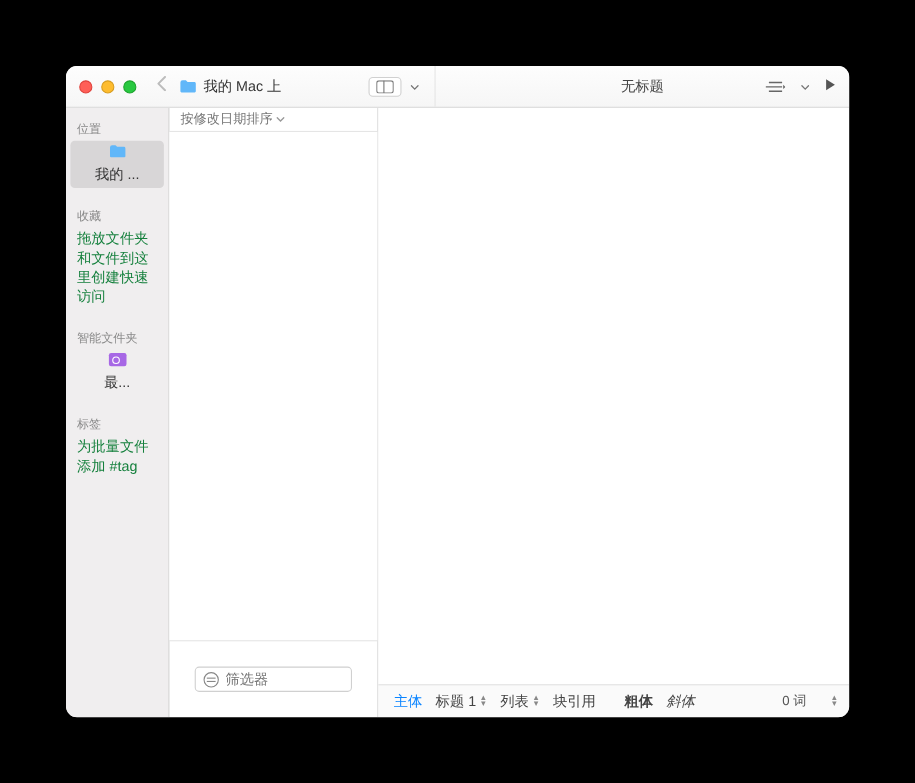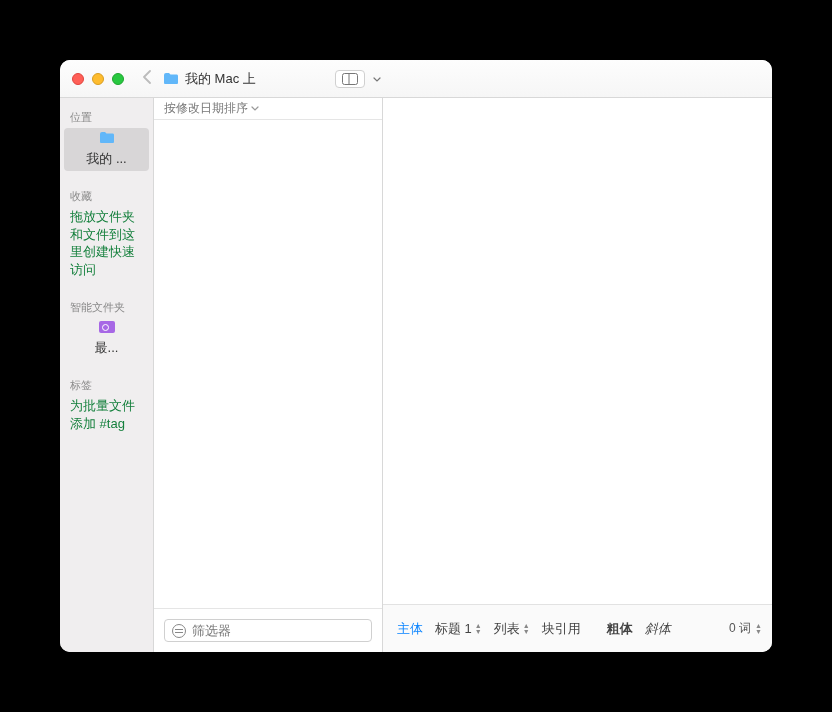--- a/index.html
+++ b/index.html
@@ -155,38 +155,38 @@
     }
     .sf-icon::after {
       content: "";
       position: absolute;
       top: 3px; left: 3px;
       width: 5px; height: 5px;
       border: 1px solid #fff;
       border-radius: 50%;
     }
     .middle {
-      width: 229px;
+      width: 190px;
       border-right: 1px solid #d8d8d8;
       display: flex;
       flex-direction: column;
     }
     .sort-hdr {
       height: 22px;
       border-bottom: 1px solid #e5e5e5;
       display: flex;
       align-items: center;
       padding: 0 10px;
       font-size: 12px;
       color: #777;
       gap: 3px;
     }
     .list-area { flex: 1; background: #fff; }
     .filter-row {
-      padding: 10px;
+      padding: 23px;
       border-top: 1px solid #e5e5e5;
     }
     .filter-input {
       display: flex;
       align-items: center;
       border: 1px solid #d0d0d0;
       border-radius: 4px;
       padding: 3px 7px;
       gap: 6px;
       background: #fff;
@@ -214,21 +214,21 @@
       width: 100%;
       background: transparent;
     }
     .editor {
       flex: 1;
       display: flex;
       flex-direction: column;
     }
     .editor-body { flex: 1; background: #fff; }
     .editor-footer {
-      height: 48px;
+      height: 30px;
       border-top: 1px solid #e2e2e2;
       display: flex;
       align-items: center;
       padding: 0 10px;
       gap: 4px;
       font-size: 13px;
       background: #fafafa;
     }
     .ft-item {
       display: flex;
@@ -246,21 +246,21 @@
       flex-direction: column;
       font-size: 7px;
       line-height: 6px;
       color: #888;
       margin-left: 1px;
     }
     .ft-spacer { flex: 1; }
     .wc {
       display: flex;
       align-items: center;
-      gap: 3px;
+      gap: 21px;
       color: #555;
       font-size: 12px;
     }
   </style>
 </head>
 <body>
 
 <div class="window">
   <div class="titlebar">
     <div class="tb-left">
@@ -289,20 +289,43 @@
               <line x1="7" y1="0.5" x2="7" y2="11.5" stroke="#777" stroke-width="1"></line>
             </svg>
         </div>
         <span class="chev-sm">
           <svg width="8" height="5" viewBox="0 0 8 5">
               <path d="M1 1 L4 4 L7 1" stroke="#777" stroke-width="1.2" fill="none" stroke-linecap="round"></path>
             </svg>
         </span>
       </div>
     </div>
+    <div class="tb-right">
+      <div class="doc-title">无标题</div>
+      <div class="tb-right-actions">
+        <span class="indent-icon">
+          <svg width="18" height="12" viewBox="0 0 18 12">
+              <line x1="3" y1="2" x2="15" y2="2" stroke="#666" stroke-width="1.3"></line>
+              <line x1="0" y1="6" x2="15" y2="6" stroke="#666" stroke-width="1.3"></line>
+              <line x1="3" y1="10" x2="15" y2="10" stroke="#666" stroke-width="1.3"></line>
+              <path d="M16 4 L18 6 L16 8 Z" fill="#666"></path>
+            </svg>
+        </span>
+        <span class="chev-sm">
+          <svg width="8" height="5" viewBox="0 0 8 5">
+              <path d="M1 1 L4 4 L7 1" stroke="#777" stroke-width="1.2" fill="none" stroke-linecap="round"></path>
+            </svg>
+        </span>
+        <span class="play-icon">
+          <svg width="10" height="12" viewBox="0 0 10 12">
+              <path d="M1 1 L9 6 L1 11 Z" fill="#555"></path>
+            </svg>
+        </span>
+      </div>
+    </div>
   </div>
 
   <div class="body">
     <div class="sidebar">
       <div class="sb-hdr">位置</div>
       <div class="sb-item sel">
         <span class="folder-icon">
           <svg width="16" height="13" viewBox="0 0 16 13">
               <path d="M1 3 Q1 1 3 1 L6 1 L7.5 2.5 L14 2.5 Q15 2.5 15 4 L15 11 Q15 12 14 12 L2 12 Q1 12 1 11 Z" fill="#61b7f9"></path>
             </svg>

